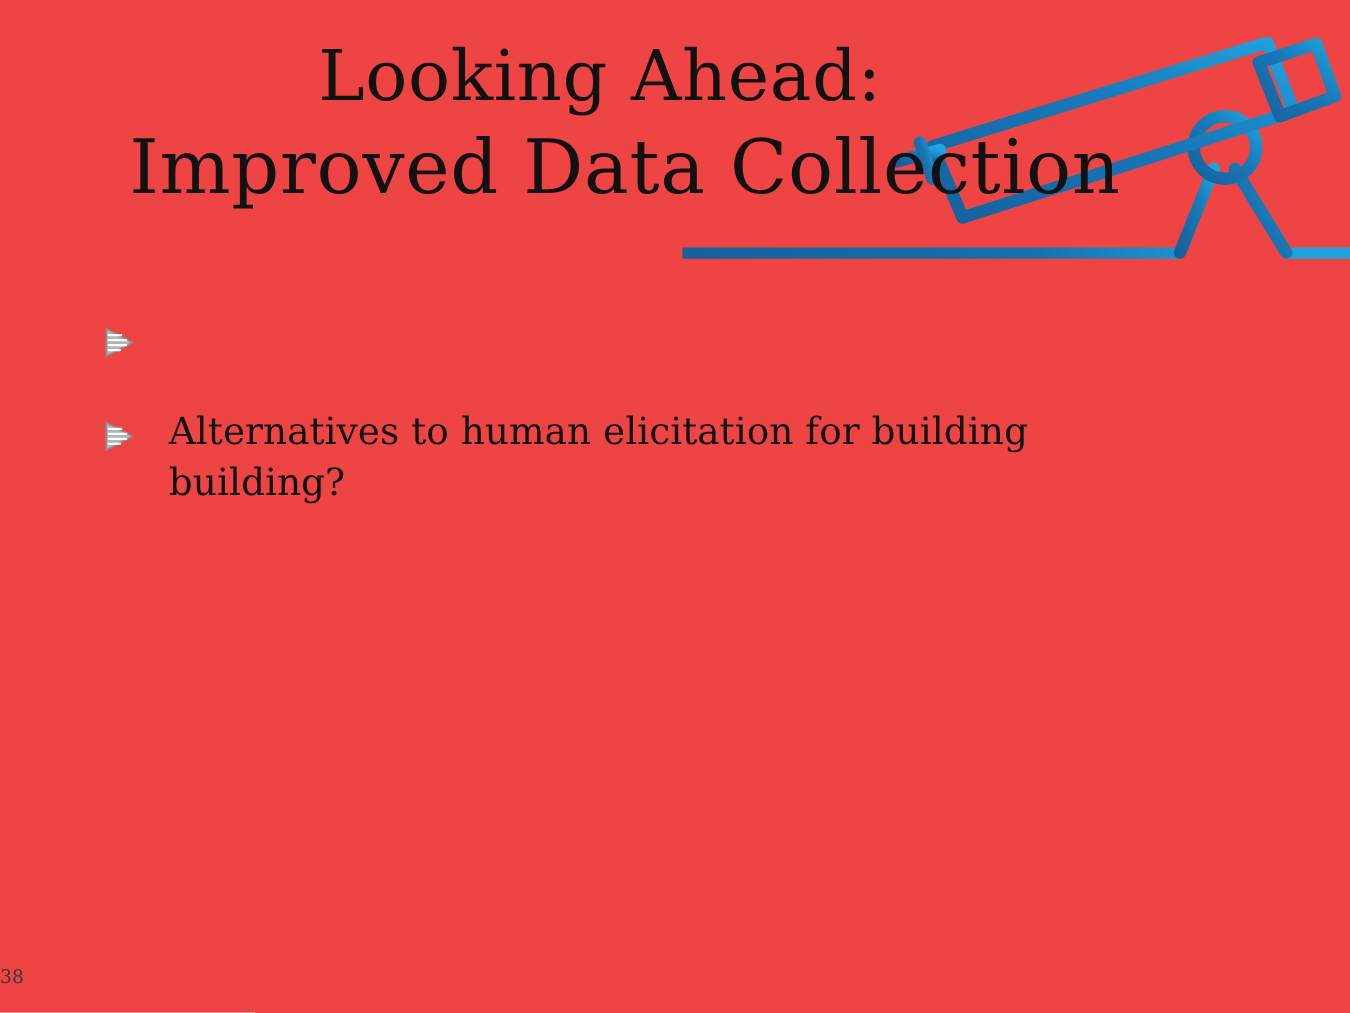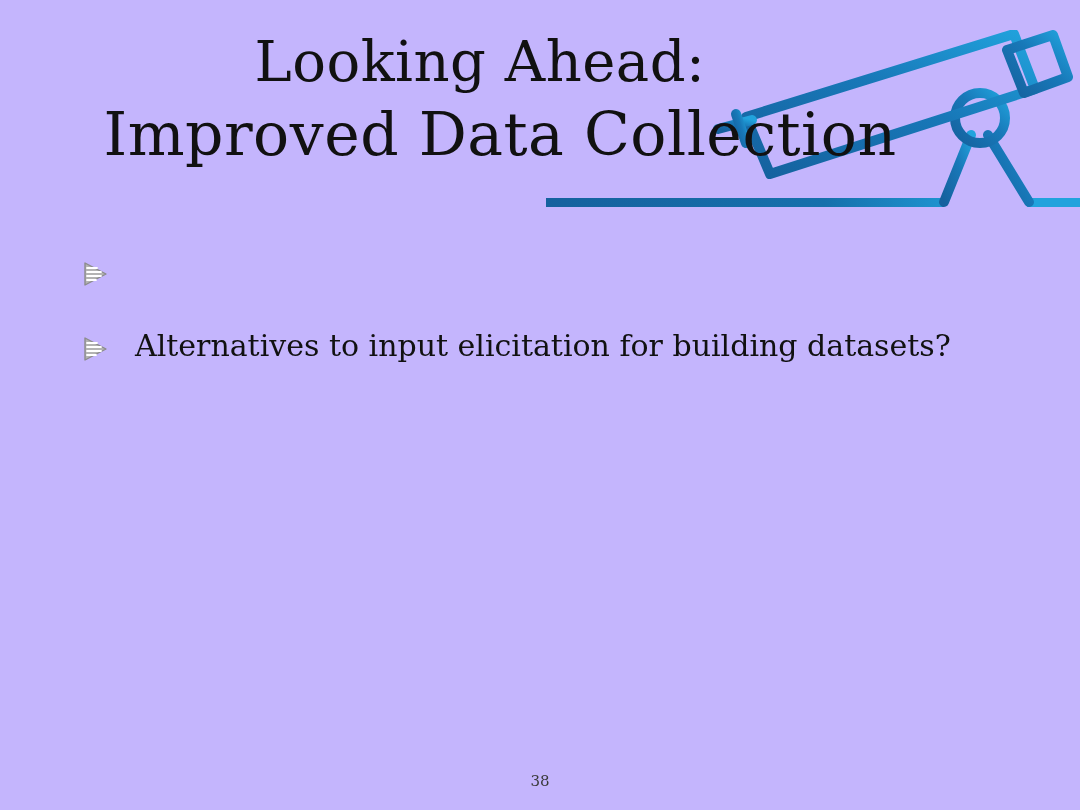--- a/index.html
+++ b/index.html
@@ -11,21 +11,21 @@
     height: 810px;
     background: #ffffff;
     font-family: "DejaVu Serif", serif;
     overflow: hidden;
   }
 
   .slide {
     position: relative;
     width: 1080px;
     height: 810px;
-    background: #c4b5fd;
+    background: #ef4444;
   }
 
   
   .title-block {
     position: absolute;
     left: 0;
     top: 26px;
     width: 960px;
     text-align: center;
     z-index: 3;
@@ -90,21 +90,20 @@
     font-size: 20px;
     letter-spacing: 0.2px;
   }
 
   
   .page-number {
     position: absolute;
     left: 0;
     top: 772px;
     width: 1080px;
-    text-align: center;
     font-family: "DejaVu Serif", serif;
     font-size: 15px;
     color: #3a3a3a;
   }
 </style>
 </head>
 <body>
 
 <div class="slide">
 
@@ -165,20 +164,20 @@
       </span>
     </div>
 
     <div class="bullet-row">
       <span class="bullet-marker">
         <svg viewBox="0 0 30 30" xmlns="http://www.w3.org/2000/svg" aria-hidden="true">
           <path d="M5 4 L26 15 L5 26 Z" fill="#b3b3b3" stroke="#8c8c8c" stroke-width="1.4" stroke-linejoin="round"></path>
           <path d="M7 9 L17 9 M7 13 L21 13 M7 17 L21 17 M7 21 L16 21" stroke="#ffffff" stroke-width="1.8" stroke-linecap="round"></path>
         </svg>
       </span>
-      <span class="bullet-text">Alternatives to input elicitation for building datasets?</span>
+      <span class="bullet-text">Alternatives to human elicitation for building building?</span>
     </div>
 
   </div>
 
   <div class="page-number">38</div>
 
 </div>
 
 </body></html>

